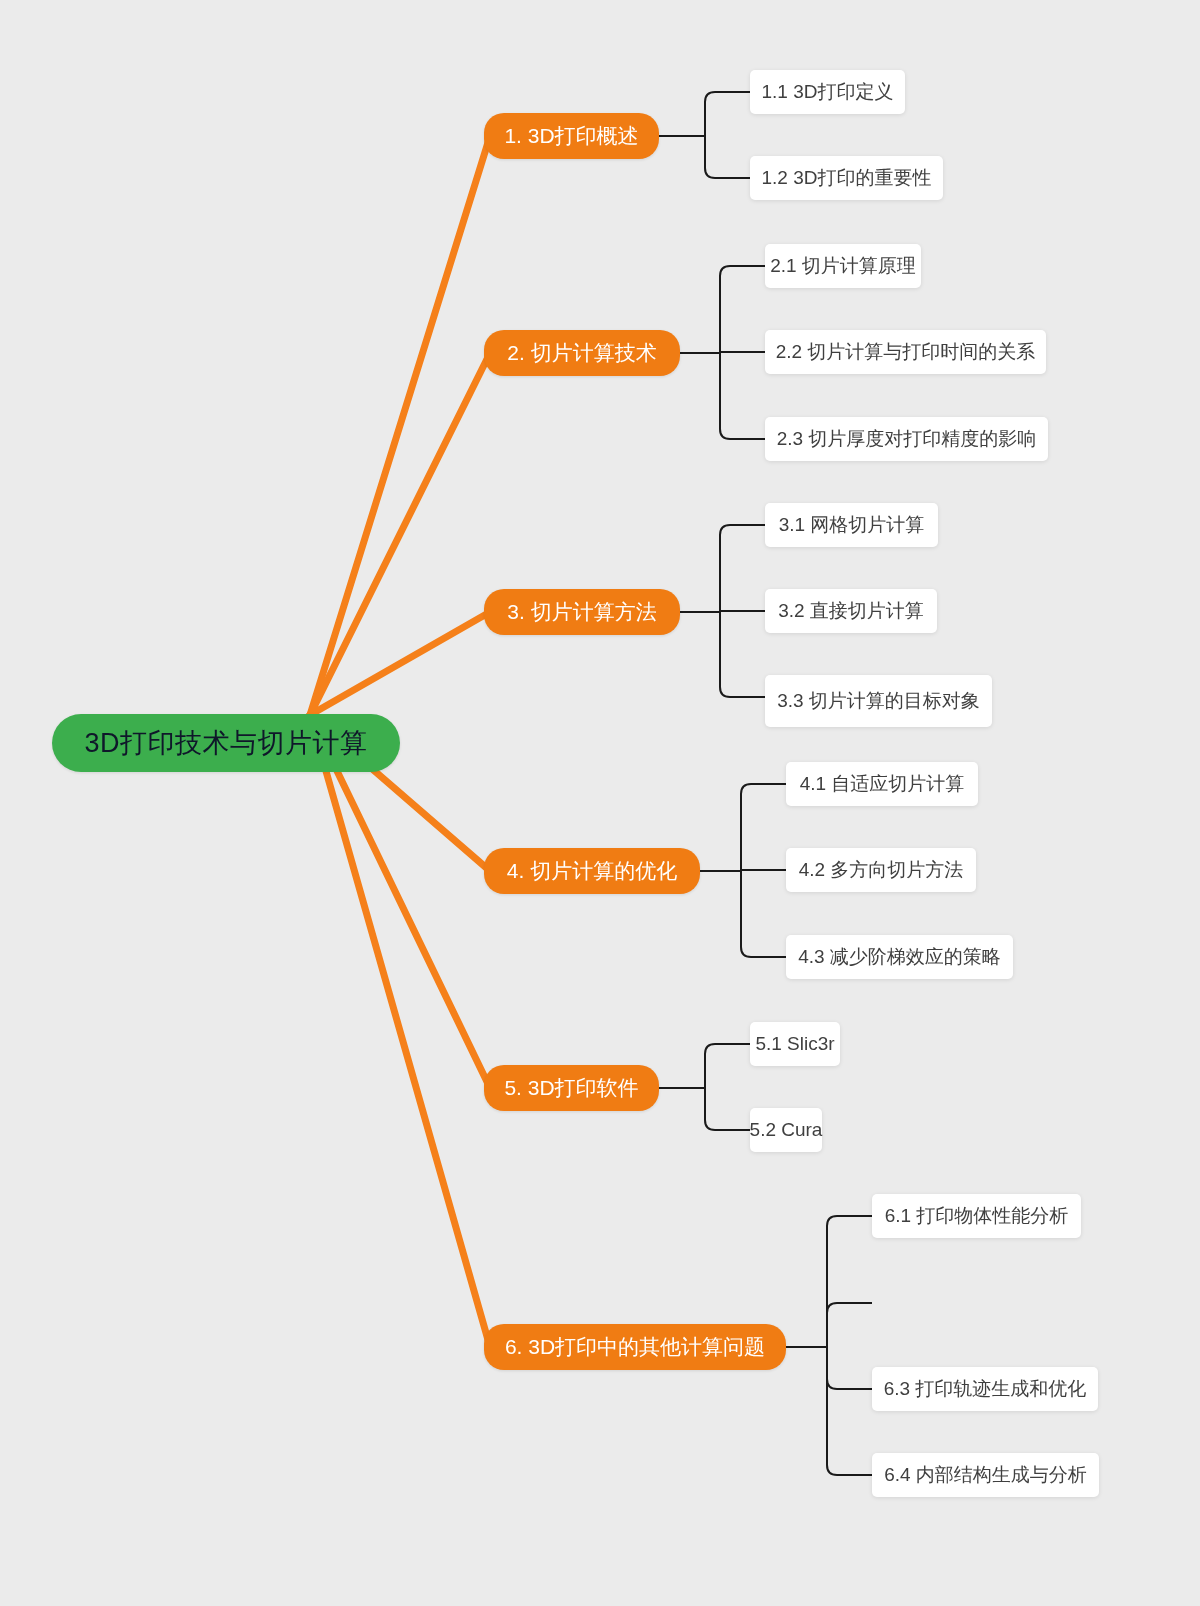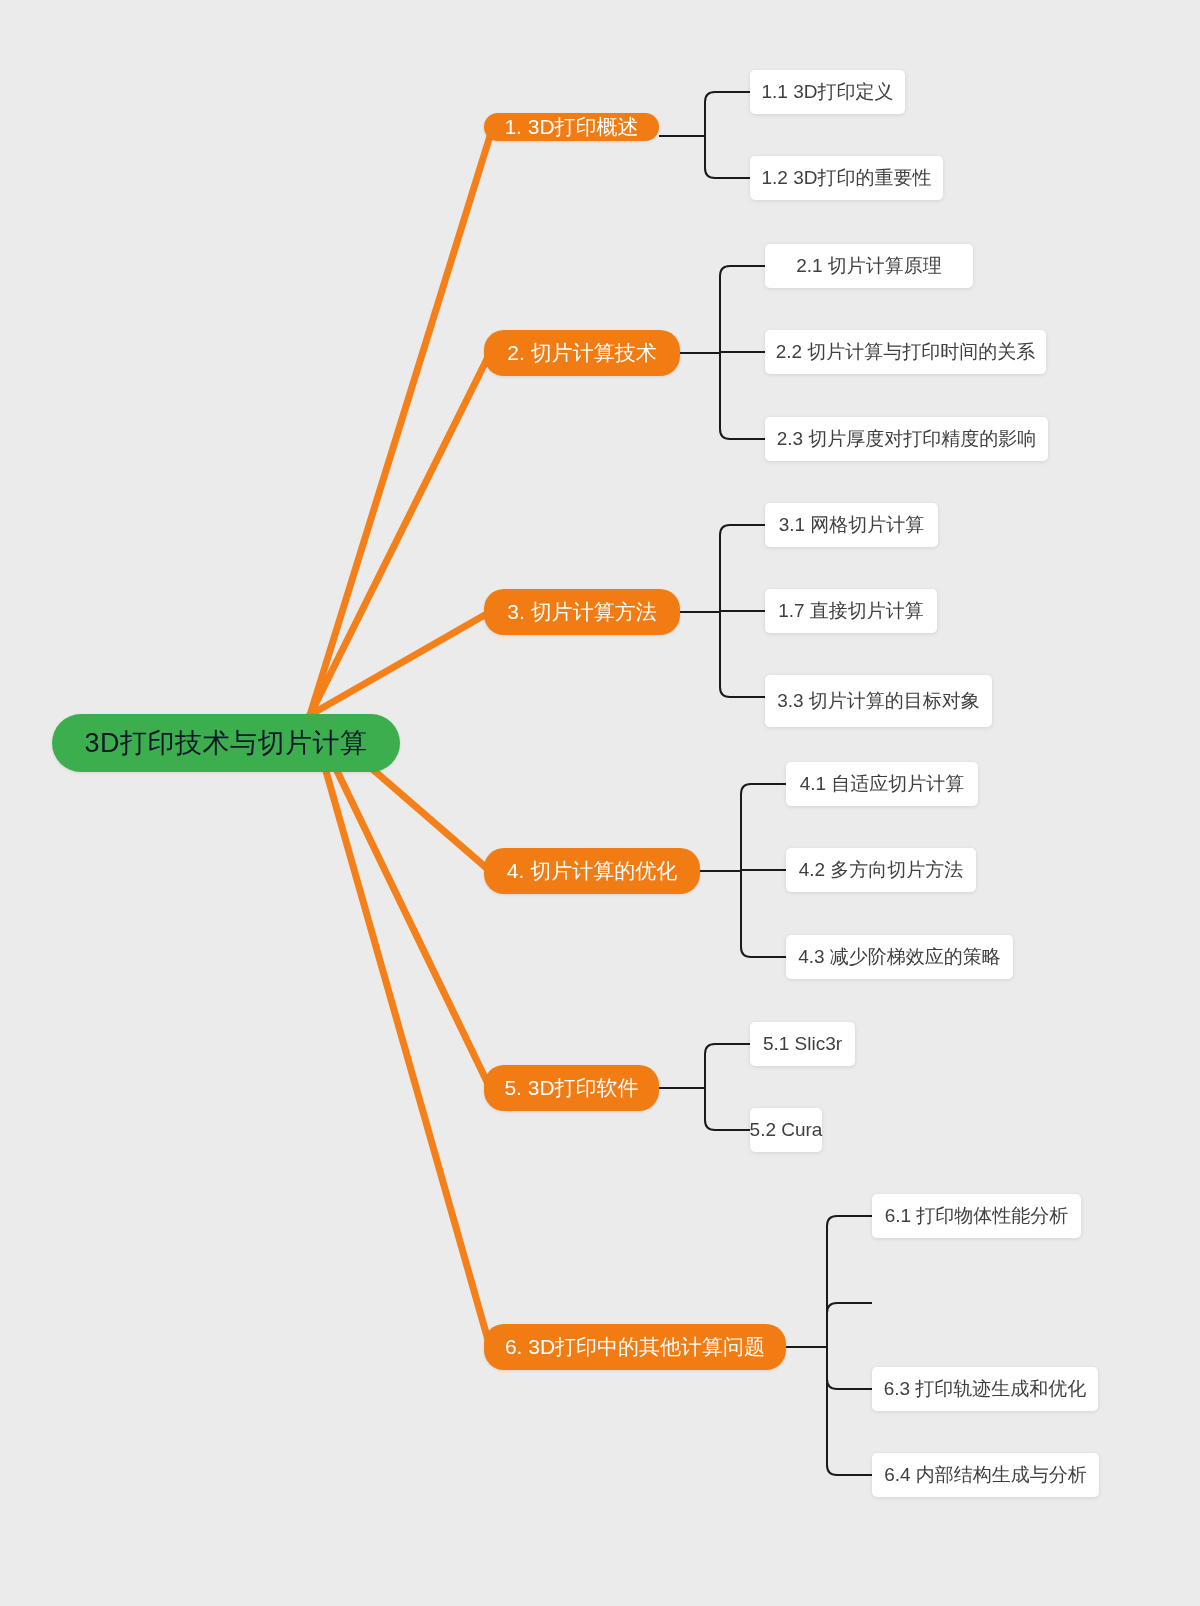--- a/index.html
+++ b/index.html
@@ -92,35 +92,35 @@
       <path d="M 659 1088 L 705 1088" fill="none" stroke="#1a1a1a" stroke-width="2" stroke-linecap="butt" stroke-linejoin="round"></path>
       <path d="M 705 1088 L 705 1054 Q 705 1044 715 1044 L 750 1044" fill="none" stroke="#1a1a1a" stroke-width="2" stroke-linecap="butt" stroke-linejoin="round"></path>
       <path d="M 705 1088 L 705 1120 Q 705 1130 715 1130 L 750 1130" fill="none" stroke="#1a1a1a" stroke-width="2" stroke-linecap="butt" stroke-linejoin="round"></path>
       <path d="M 786 1347 L 827 1347" fill="none" stroke="#1a1a1a" stroke-width="2" stroke-linecap="butt" stroke-linejoin="round"></path>
       <path d="M 827 1347 L 827 1226 Q 827 1216 837 1216 L 872 1216" fill="none" stroke="#1a1a1a" stroke-width="2" stroke-linecap="butt" stroke-linejoin="round"></path>
       <path d="M 827 1347 L 827 1313 Q 827 1303 837 1303 L 872 1303" fill="none" stroke="#1a1a1a" stroke-width="2" stroke-linecap="butt" stroke-linejoin="round"></path>
       <path d="M 827 1347 L 827 1379 Q 827 1389 837 1389 L 872 1389" fill="none" stroke="#1a1a1a" stroke-width="2" stroke-linecap="butt" stroke-linejoin="round"></path>
       <path d="M 827 1347 L 827 1465 Q 827 1475 837 1475 L 872 1475" fill="none" stroke="#1a1a1a" stroke-width="2" stroke-linecap="butt" stroke-linejoin="round"></path>
     </svg>
 <div class="node root-node" style="left: 52px; top: 714px; width: 348px; height: 58px;">3D打印技术与切片计算</div>
-    <div class="node branch-node" style="left: 484px; top: 113px; width: 175px; height: 28px;">1. 3D打印概述</div>
+    <div class="node branch-node" style="left: 484px; top: 113px; width: 175px; height: 46px;">1. 3D打印概述</div>
     <div class="node leaf-node" style="left: 750px; top: 70px; width: 155px; height: 44px;">1.1 3D打印定义</div>
     <div class="node leaf-node" style="left: 750px; top: 156px; width: 193px; height: 44px;">1.2 3D打印的重要性</div>
     <div class="node branch-node" style="left: 484px; top: 330px; width: 196px; height: 46px;">2. 切片计算技术</div>
-    <div class="node leaf-node" style="left: 765px; top: 244px; width: 208px; height: 44px;">2.1 切片计算原理</div>
+    <div class="node leaf-node" style="left: 765px; top: 244px; width: 156px; height: 44px;">2.1 切片计算原理</div>
     <div class="node leaf-node" style="left: 765px; top: 330px; width: 281px; height: 44px;">2.2 切片计算与打印时间的关系</div>
     <div class="node leaf-node" style="left: 765px; top: 417px; width: 283px; height: 44px;">2.3 切片厚度对打印精度的影响</div>
     <div class="node branch-node" style="left: 484px; top: 589px; width: 196px; height: 46px;">3. 切片计算方法</div>
     <div class="node leaf-node" style="left: 765px; top: 503px; width: 173px; height: 44px;">3.1 网格切片计算</div>
-    <div class="node leaf-node" style="left: 765px; top: 589px; width: 172px; height: 44px;">1.7 直接切片计算</div>
+    <div class="node leaf-node" style="left: 765px; top: 589px; width: 172px; height: 44px;">3.2 直接切片计算</div>
     <div class="node leaf-node" style="left: 765px; top: 675px; width: 227px; height: 52px;">3.3 切片计算的目标对象</div>
     <div class="node branch-node" style="left: 484px; top: 848px; width: 216px; height: 46px;">4. 切片计算的优化</div>
     <div class="node leaf-node" style="left: 786px; top: 762px; width: 192px; height: 44px;">4.1 自适应切片计算</div>
     <div class="node leaf-node" style="left: 786px; top: 848px; width: 190px; height: 44px;">4.2 多方向切片方法</div>
     <div class="node leaf-node" style="left: 786px; top: 935px; width: 227px; height: 44px;">4.3 减少阶梯效应的策略</div>
     <div class="node branch-node" style="left: 484px; top: 1065px; width: 175px; height: 46px;">5. 3D打印软件</div>
-    <div class="node leaf-node" style="left: 750px; top: 1022px; width: 105px; height: 44px;">5.1 Slic3r</div>
+    <div class="node leaf-node" style="left: 750px; top: 1022px; width: 90px; height: 44px;">5.1 Slic3r</div>
     <div class="node leaf-node" style="left: 750px; top: 1108px; width: 72px; height: 44px;">5.2 Cura</div>
     <div class="node branch-node" style="left: 484px; top: 1324px; width: 302px; height: 46px;">6. 3D打印中的其他计算问题</div>
     <div class="node leaf-node" style="left: 872px; top: 1194px; width: 209px; height: 44px;">6.1 打印物体性能分析</div>
     <div class="node leaf-node" style="left: 872px; top: 1367px; width: 226px; height: 44px;">6.3 打印轨迹生成和优化</div>
     <div class="node leaf-node" style="left: 872px; top: 1453px; width: 227px; height: 44px;">6.4 内部结构生成与分析</div>
   </div>
 
 </body></html>

